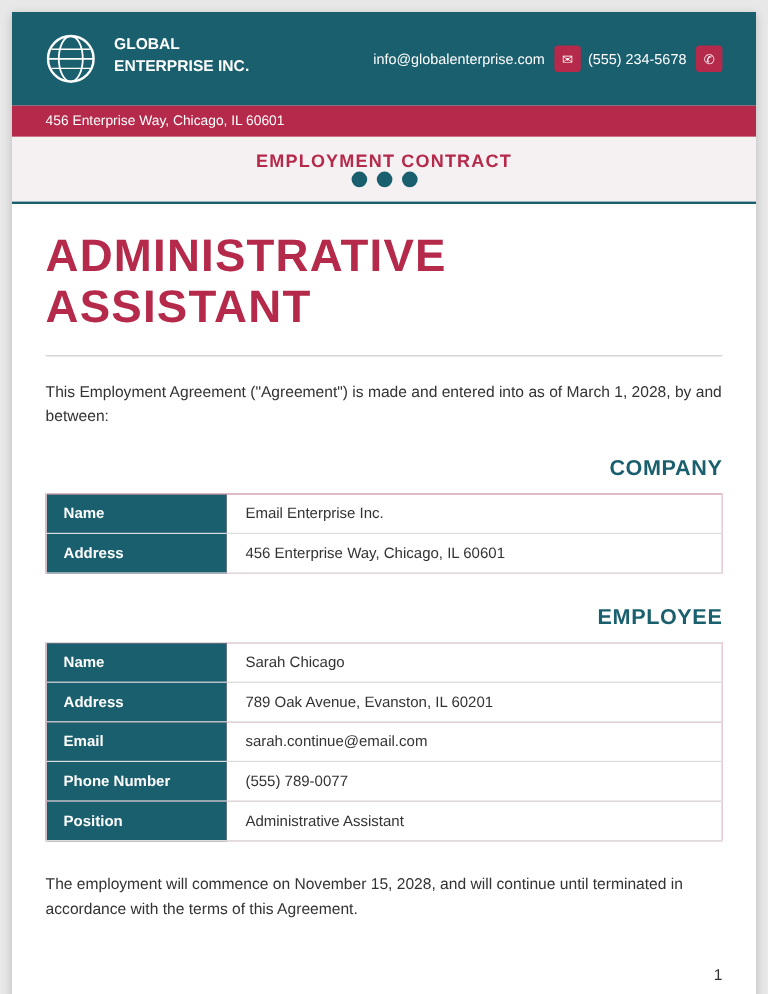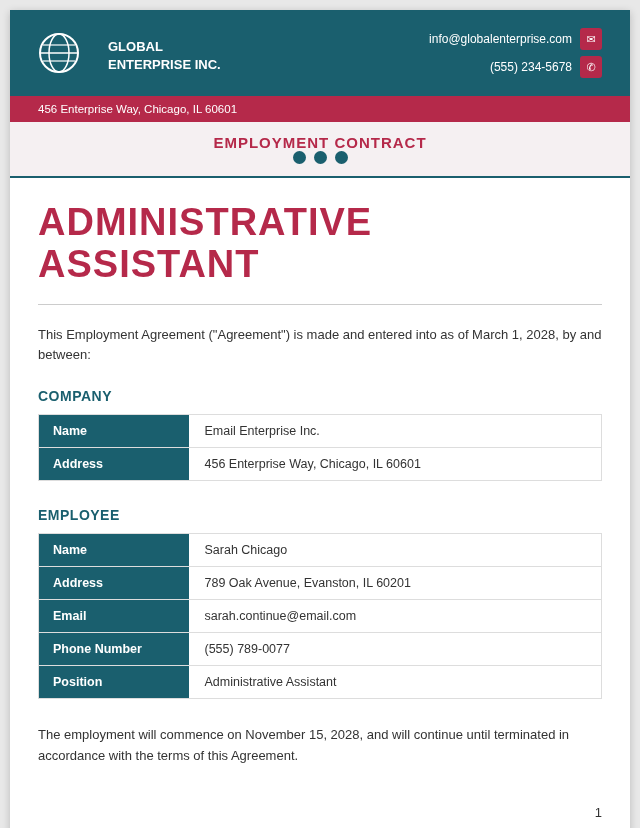--- a/index.html
+++ b/index.html
@@ -22,37 +22,37 @@
     
     .header-bar {
       background: #1a5f6e;
       padding: 18px 28px;
       display: flex;
       justify-content: space-between;
       align-items: center;
     }
     .logo-area {
       display: flex;
-      align-items: flex-end;
-      gap: 28px;
+      align-items: flex-start;
+      gap: 15px;
     }
     .globe-icon {
       width: 42px;
       height: 42px;
     }
     .company-name {
       color: #fff;
       font-size: 13px;
       font-weight: 700;
       line-height: 1.4;
       text-transform: uppercase;
     }
     .contact-area {
       display: flex;
-      flex-direction: column;
+      flex-direction: row;
       align-items: flex-end;
       gap: 6px;
     }
     .contact-row {
       display: flex;
       align-items: center;
       gap: 8px;
       color: #fff;
       font-size: 12px;
     }
@@ -121,25 +121,26 @@
       margin: 16px 0 20px 0;
     }
     .agreement-text {
       font-size: 13px;
       color: #333;
       line-height: 1.6;
       margin-bottom: 22px;
     }
     .section-label {
       color: #1a5f6e;
-      font-size: 14px;
+      font-size: 18px;
       font-weight: 700;
       letter-spacing: 0.5px;
       margin-bottom: 10px;
       text-transform: uppercase;
+      text-align: right;
     }
     .info-table {
       width: 100%;
       border-collapse: collapse;
       margin-bottom: 26px;
       background: #be185d;
       border: 1px solid #ddd;
     }
     .info-table tr {
       border-bottom: 1px solid #ddd;

